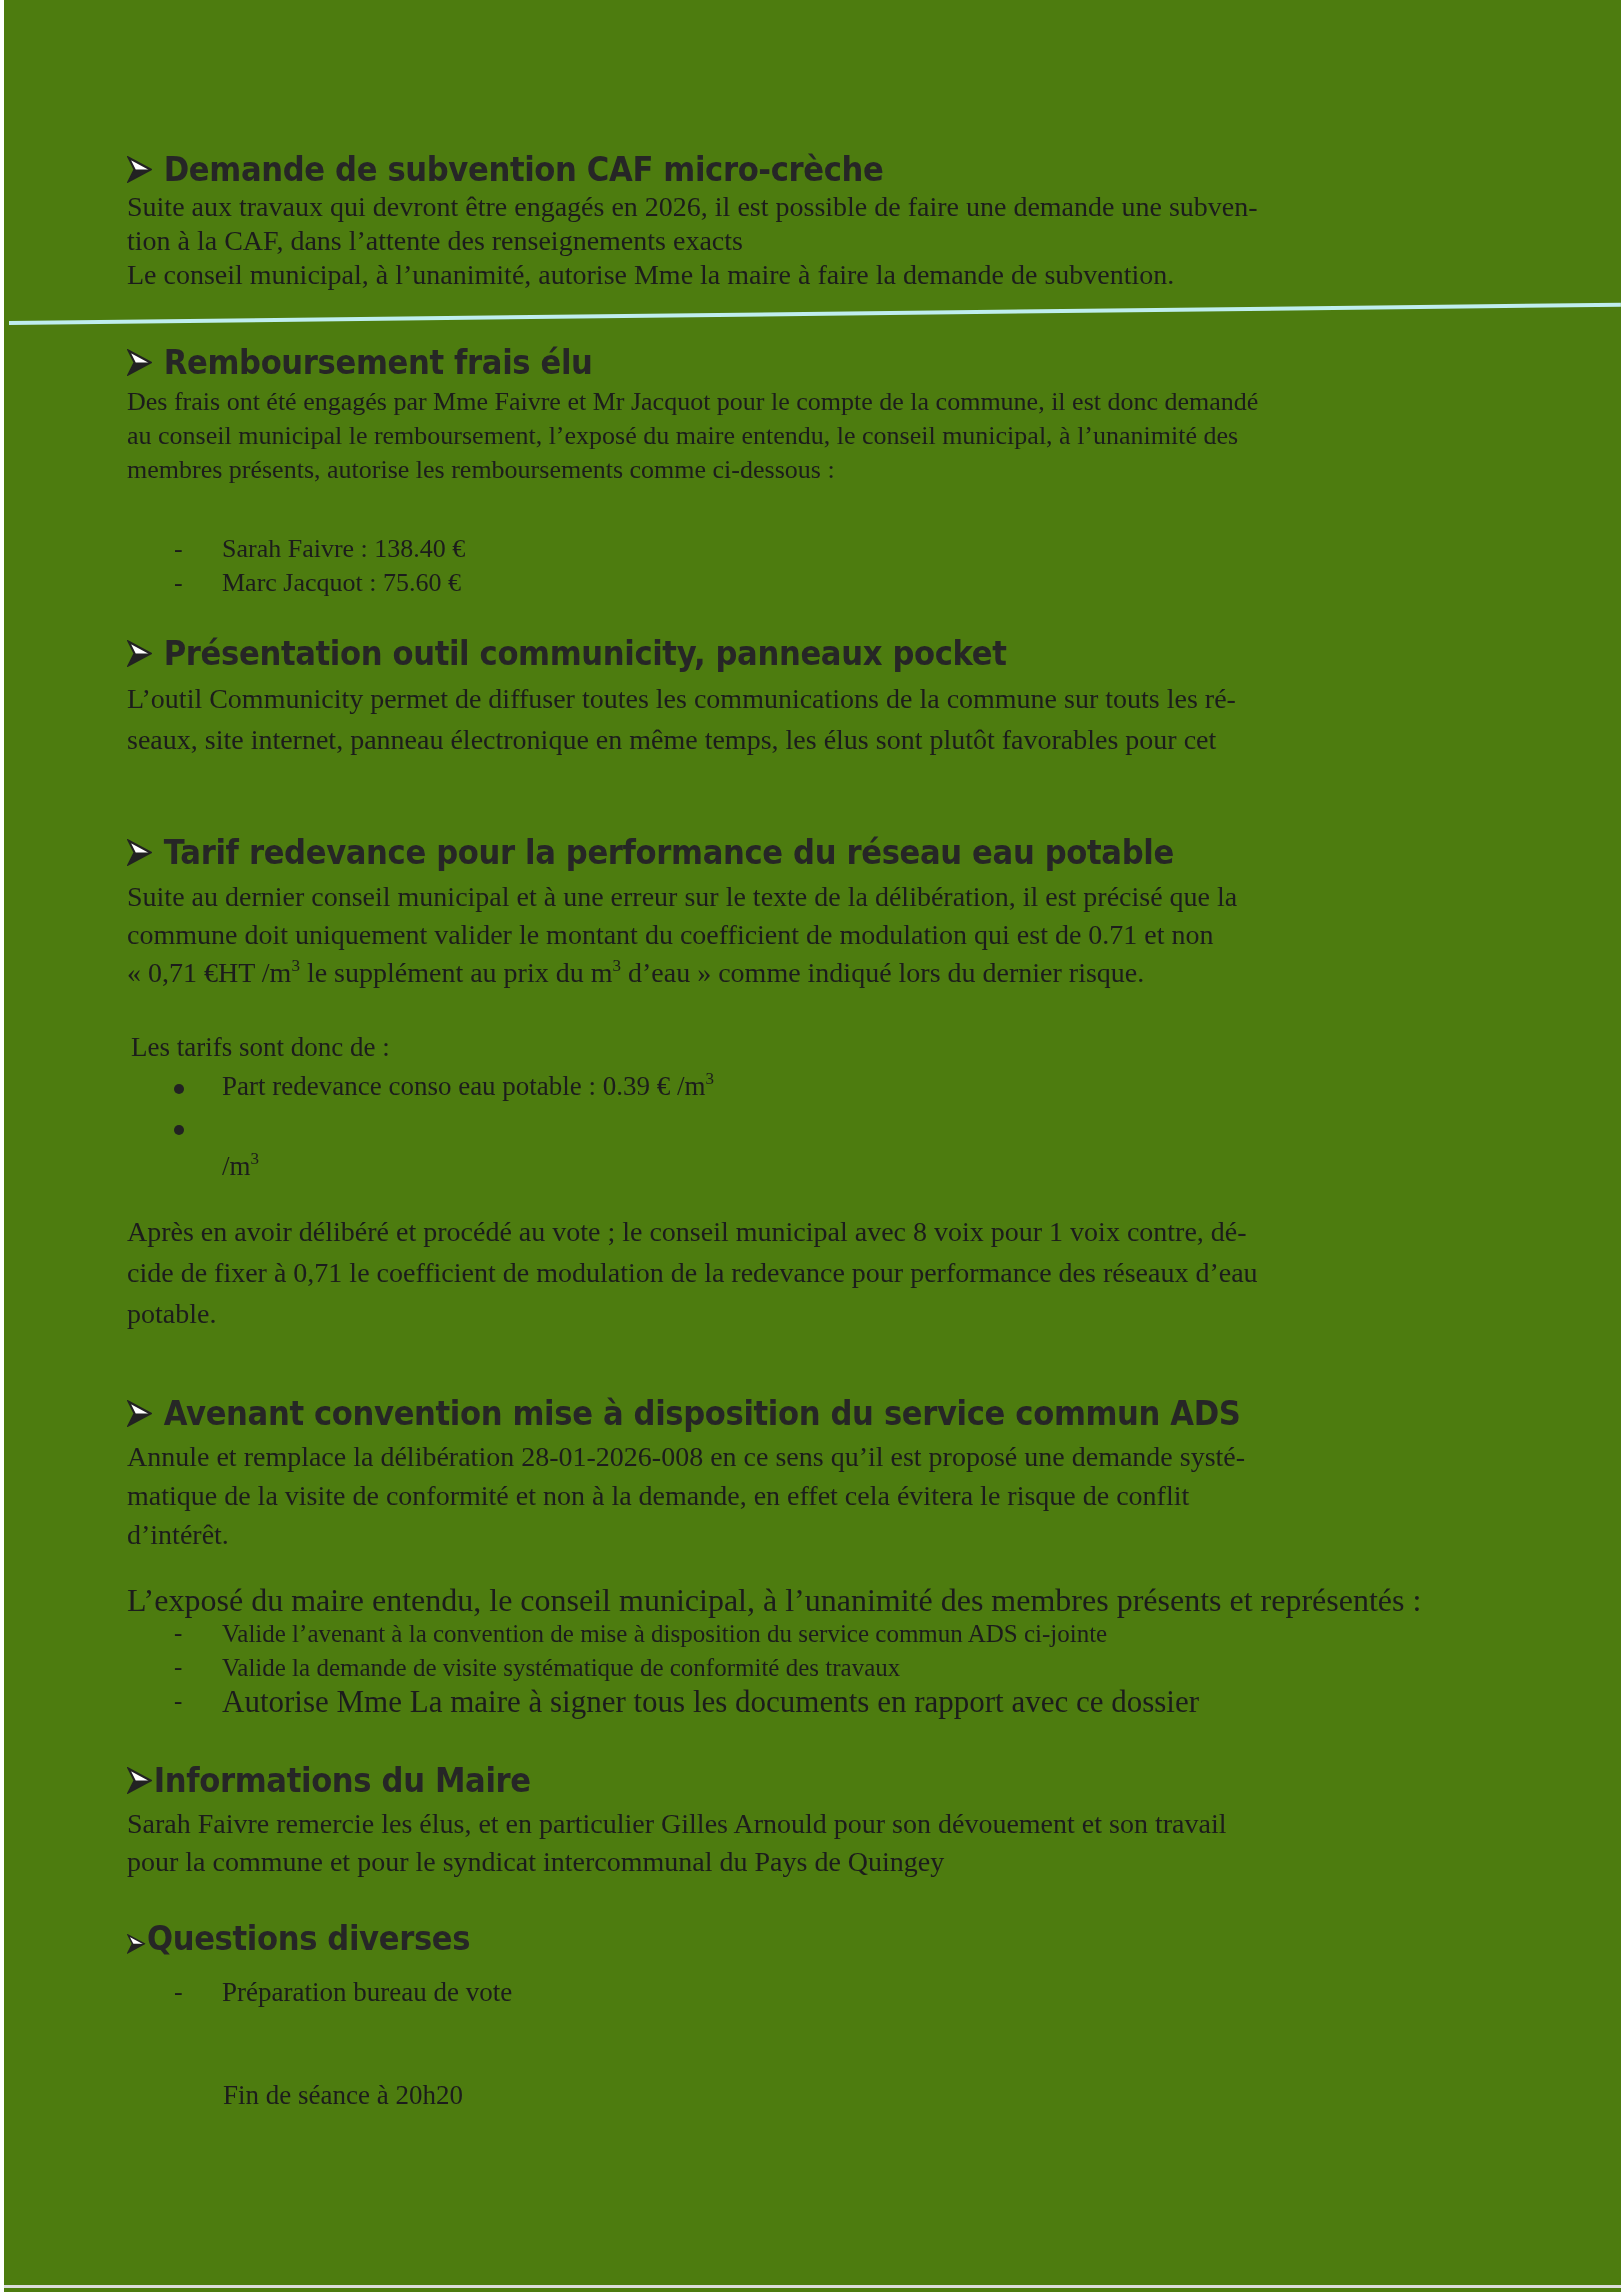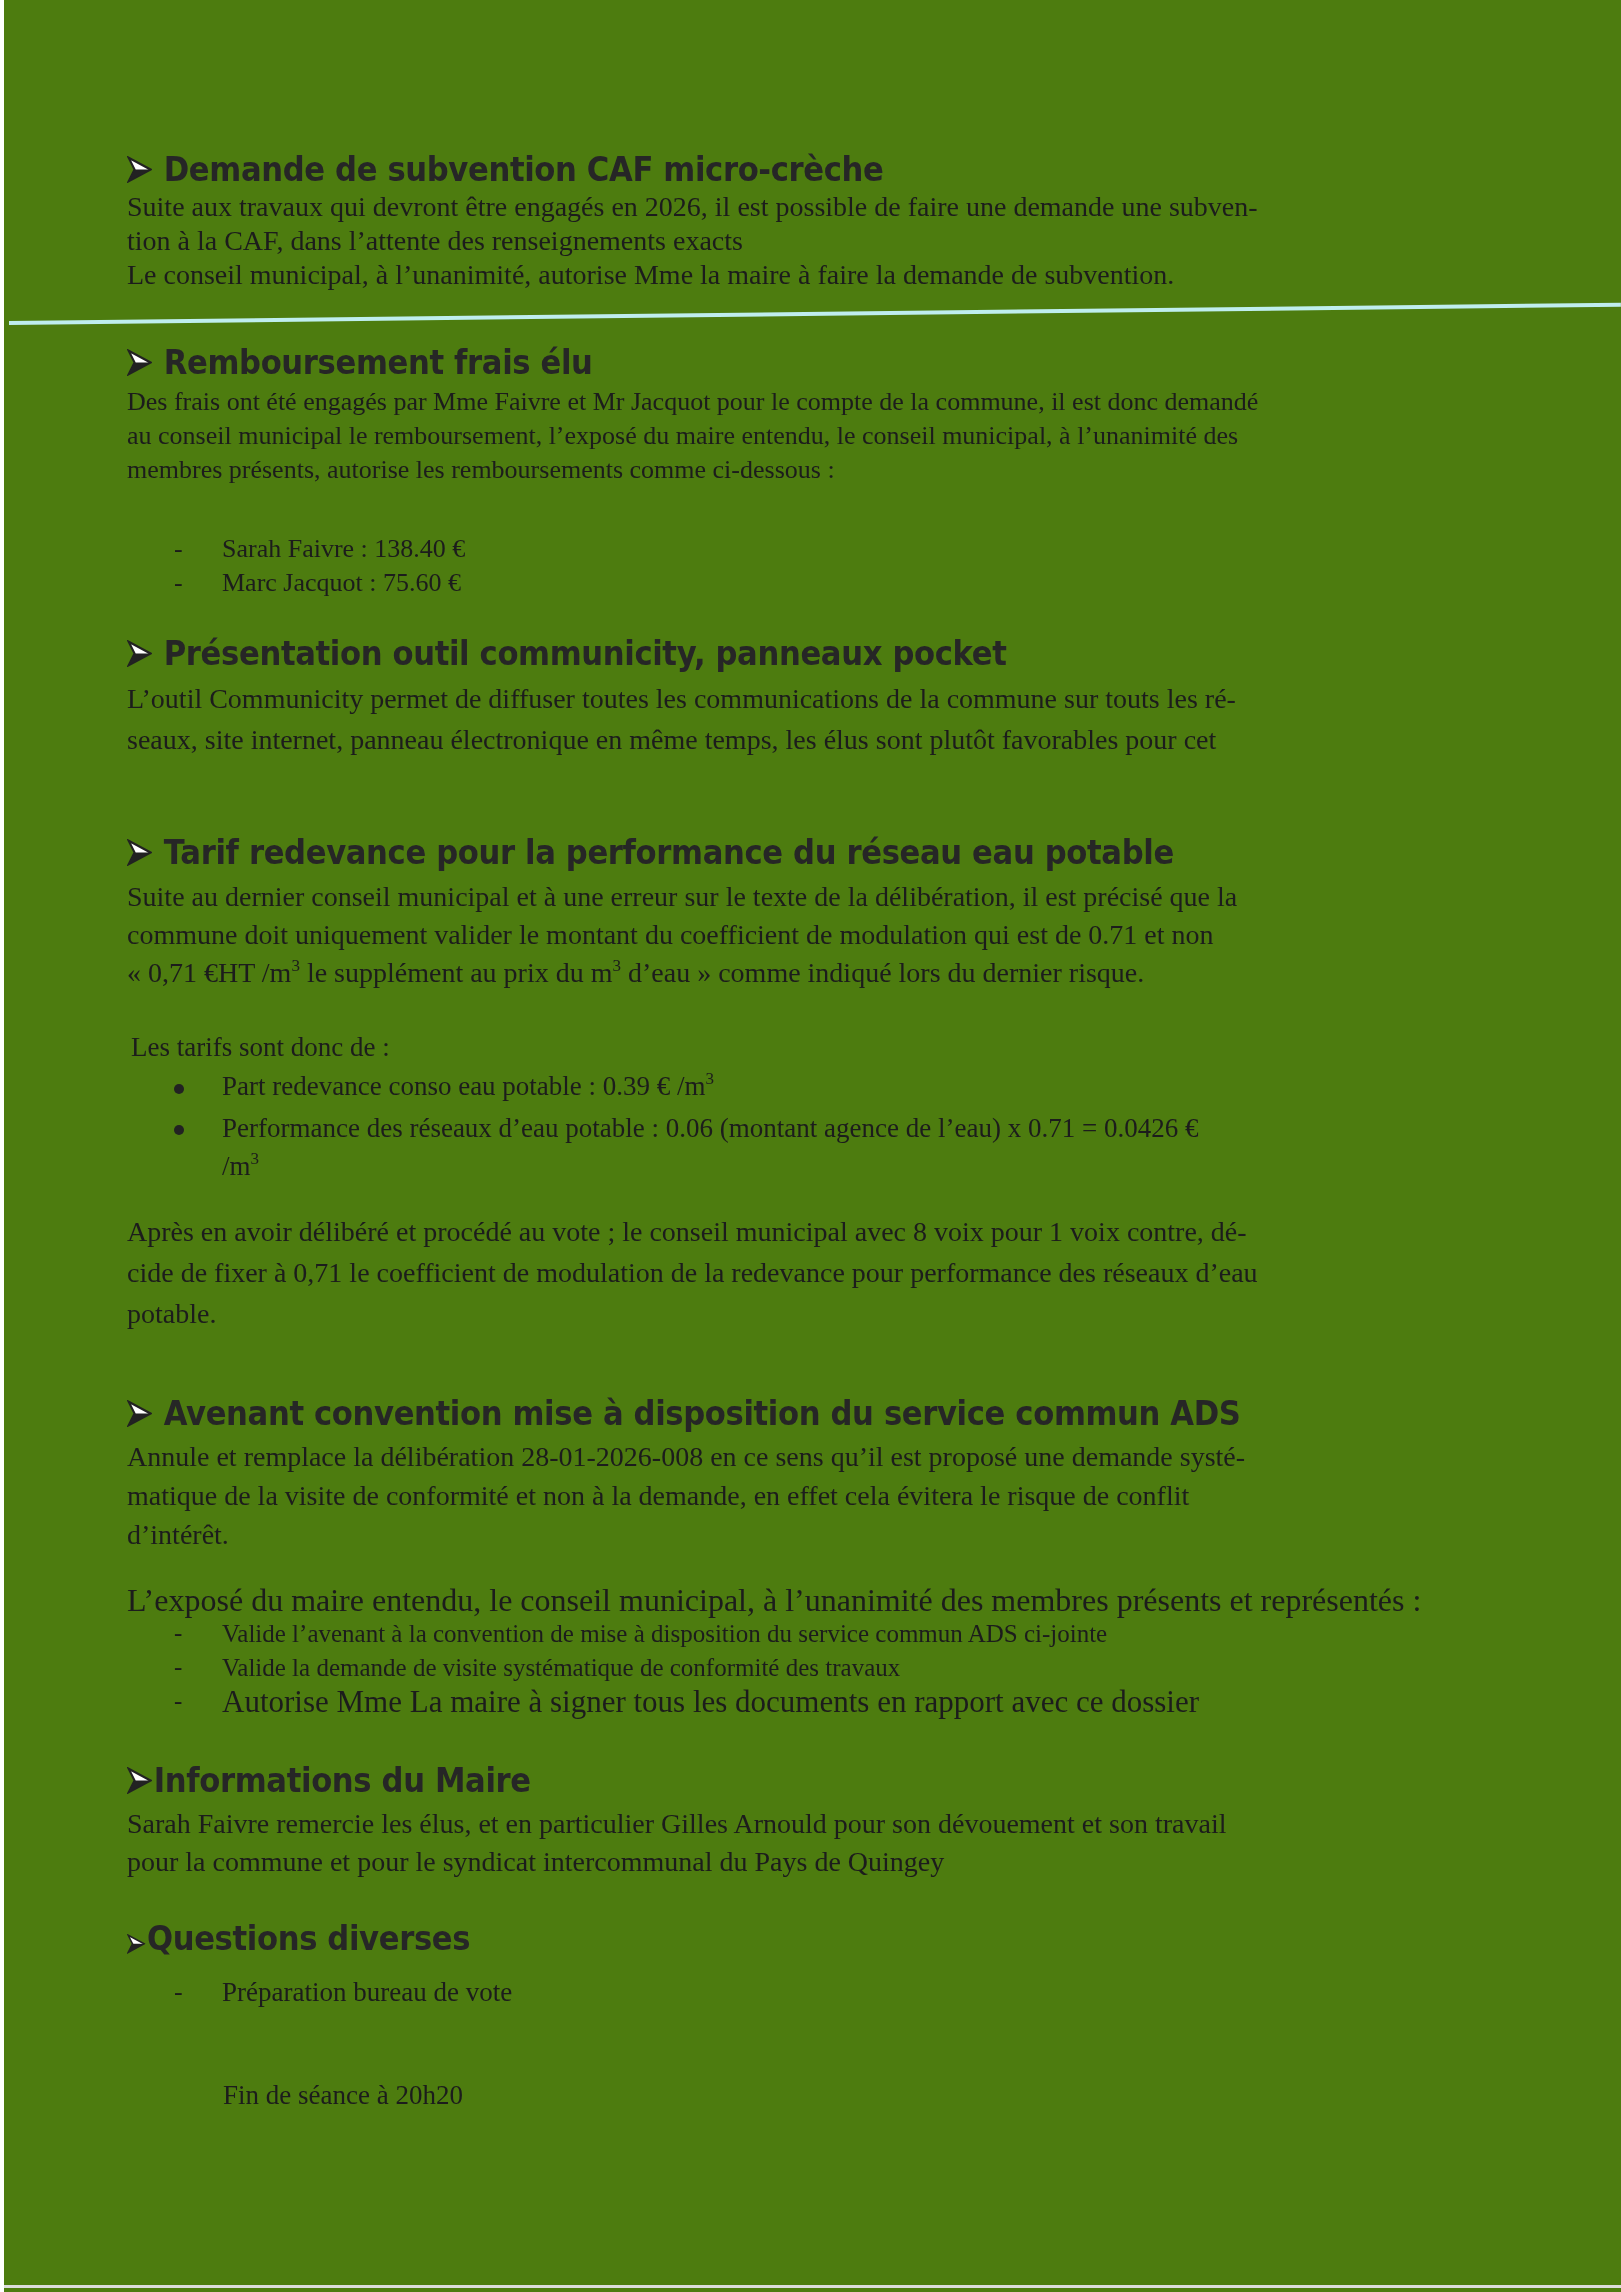--- a/index.html
+++ b/index.html
@@ -76,21 +76,20 @@
   <div class="p" style="top:878px; line-height:38px">
     <span class="line">Suite au dernier conseil municipal et à une erreur sur le texte de la délibération, il est précisé que la</span>
     <span class="line">commune doit uniquement valider le montant du coefficient de modulation qui est de 0.71 et non</span>
     <span class="line"><span>« 0,71 €HT /m</span><sup>3</sup><span> le supplément au prix du m</span><sup>3</sup><span> d’eau » comme indiqué lors du dernier risque.</span></span>
   </div>
 
   <span class="li" style="left:127px; top:1030px; font-size:27px">Les tarifs sont donc de :</span>
   <span class="dot" style="top:1084px"></span>
   <span class="li" style="left:218px; top:1069px; font-size:27px"><span>Part redevance conso eau potable : 0.39 € /m</span><sup>3</sup></span>
   <span class="dot" style="top:1125px"></span>
-  <span class="li" style="left:218px; top:1111px; font-size:27px">Performance des réseaux d’eau potable : 0.06 (montant agence de l’eau) x 0.71 = 0.0426 €</span>
   <span class="li" style="left:218px; top:1149px; font-size:27px"><span>/m</span><sup>3</sup></span>
 
   <div class="p" style="top:1211px; line-height:41px">
     <span class="line">Après en avoir délibéré et procédé au vote ; le conseil municipal avec 8 voix pour 1 voix contre, dé-</span>
     <span class="line">cide de fixer à 0,71 le coefficient de modulation de la redevance pour performance des réseaux d’eau</span>
     <span class="line">potable.</span>
   </div>
 
   <div class="h" style="top:1394px">
     <svg class="arrow" viewBox="0 0 30 30">

